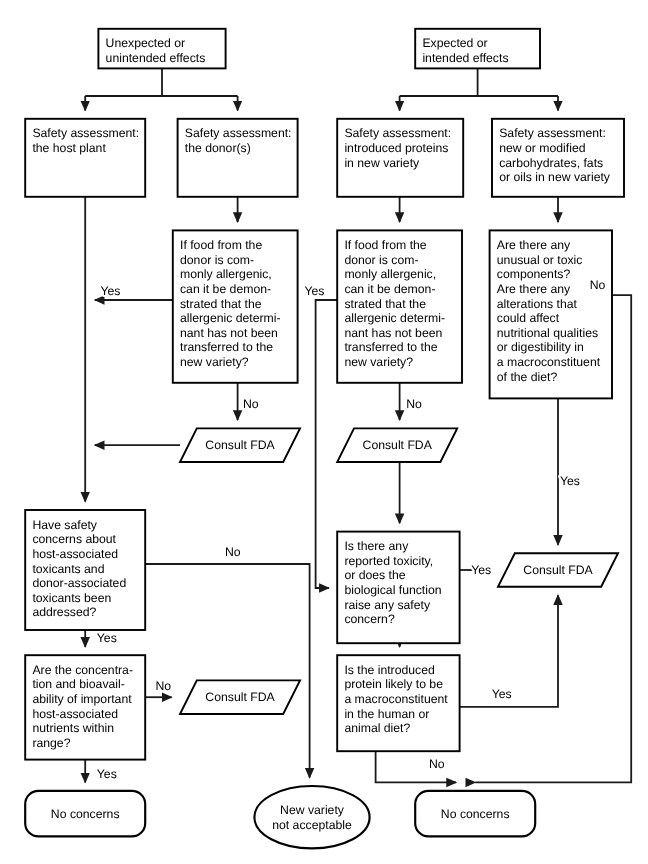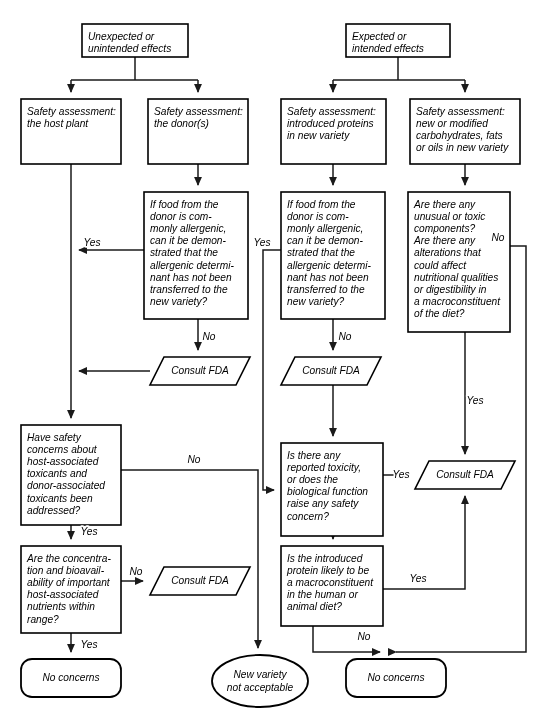--- a/index.html
+++ b/index.html
@@ -10,21 +10,20 @@
   body {
     width: 540px;
     height: 720px;
     font-family: "Liberation Sans", sans-serif;
     overflow: hidden;
   }
   #chart-root {
     position: relative;
     width: 540px;
     height: 720px;
-    font-style: italic;
   }
   svg#flow {
     position: absolute;
     top: 0; left: 0;
     width: 540px;
     height: 720px;
     display: block;
   }
   .node-shape {
     fill: #ffffff;

